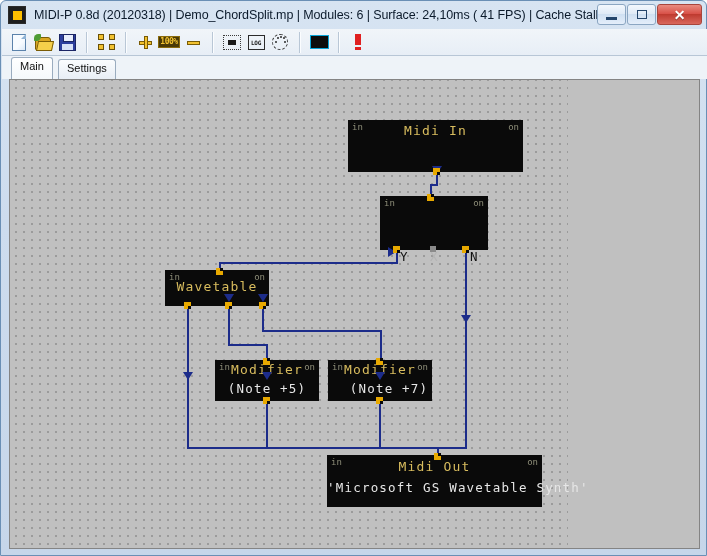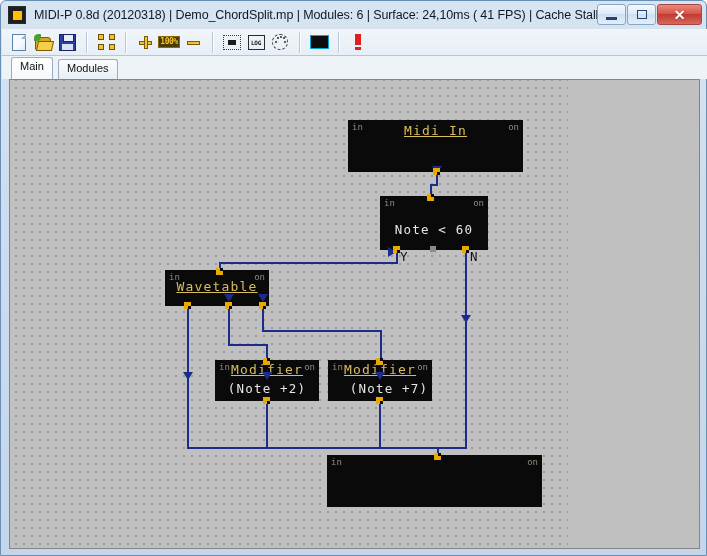--- a/index.html
+++ b/index.html
@@ -306,21 +306,20 @@
   .node .lbl-on { right: 4px; }
   .node .title {
     position: absolute;
     left: 0; right: 0;
     text-align: center;
     color: #d8bc5e;
     font-family: "DejaVu Sans Mono", monospace;
     font-size: 13px;
     letter-spacing: 1.2px;
     white-space: nowrap;
-    text-decoration: underline;
   }
   .node .sub {
     position: absolute;
     left: 0; right: 0;
     text-align: center;
     color: #e6e6e6;
     font-family: "DejaVu Sans Mono", monospace;
     font-size: 12.5px;
     letter-spacing: 1.2px;
     white-space: nowrap;
@@ -481,21 +480,21 @@
     <div class="tb-group">
       <div class="tb-btn">
         <div class="ic-alert"></div>
       </div>
     </div>
 
   </div>
 
   <div class="tabstrip">
     <div class="tab active" style="left:9px;">Main</div>
-    <div class="tab" style="left:56px;">Modules</div>
+    <div class="tab" style="left:56px;">Settings</div>
   </div>
 
   <div class="canvas-outer">
     <div class="canvas">
 
       <div class="wire v" style="left:426px; top:92px; height:12px;"></div>
       <div class="wire h" style="left:420px; top:104px; width:8px;"></div>
       <div class="wire v" style="left:420px; top:104px; height:12px;"></div>
       <div class="arrow-down" style="left:422px; top:86px;"></div>
 
@@ -532,21 +531,20 @@
       <div class="node" style="left:338px; top:40px; width:175px; height:52px;">
         <div class="lbl-in">in</div>
         <div class="lbl-on">on</div>
         <div class="title" style="top:3px;">Midi  In</div>
       </div>
       <div class="port" style="left:423px; top:88px;"></div>
 
       <div class="node" style="left:370px; top:116px; width:108px; height:54px;">
         <div class="lbl-in">in</div>
         <div class="lbl-on">on</div>
-        <div class="sub" style="top:26px;">Note  &lt;  60</div>
       </div>
       <div class="port in-port" style="left:417px; top:114px;"></div>
       <div class="port" style="left:383px; top:166px;"></div>
       <div class="port gray" style="left:420px; top:166px; width:6px; height:6px;"></div>
       <div class="port" style="left:452px; top:166px;"></div>
       <div class="branch-lbl" style="left:390px; top:169px;">Y</div>
       <div class="branch-lbl dim" style="left:420px; top:169px;">X</div>
       <div class="branch-lbl" style="left:460px; top:169px;">N</div>
 
       <div class="node" style="left:155px; top:190px; width:104px; height:36px;">
@@ -556,36 +554,38 @@
       </div>
       <div class="port in-port" style="left:206px; top:188px;"></div>
       <div class="port" style="left:174px; top:222px;"></div>
       <div class="port" style="left:215px; top:222px;"></div>
       <div class="port" style="left:249px; top:222px;"></div>
 
       <div class="node" style="left:205px; top:280px; width:104px; height:41px;">
         <div class="lbl-in">in</div>
         <div class="lbl-on">on</div>
         <div class="title" style="top:2px;">Modifier</div>
-        <div class="sub" style="top:21px;">(Note  +2)</div>
+        <div class="sub" style="top:21px;">(Note  +5)</div>
       </div>
       <div class="port in-port" style="left:253px; top:278px;"></div>
       <div class="port" style="left:253px; top:317px;"></div>
 
       <div class="node" style="left:318px; top:280px; width:104px; height:41px;">
         <div class="lbl-in">in</div>
         <div class="lbl-on">on</div>
         <div class="title" style="top:2px;">Modifier</div>
         <div class="sub" style="top:21px;margin-left:18px;">(Note  +7)</div>
       </div>
       <div class="port in-port" style="left:366px; top:278px;"></div>
       <div class="port" style="left:366px; top:317px;"></div>
 
       <div class="node" style="left:317px; top:375px; width:215px; height:52px;">
         <div class="lbl-in">in</div>
         <div class="lbl-on">on</div>
+        <div class="title" style="top:4px;">Midi  Out</div>
+        <div class="sub" style="top:25px;">'Microsoft  GS  Wavetable  Synth'</div>
       </div>
       <div class="port in-port" style="left:424px; top:373px;"></div>
 
     </div>
   </div>
 
 </div>
 
 </body></html>

